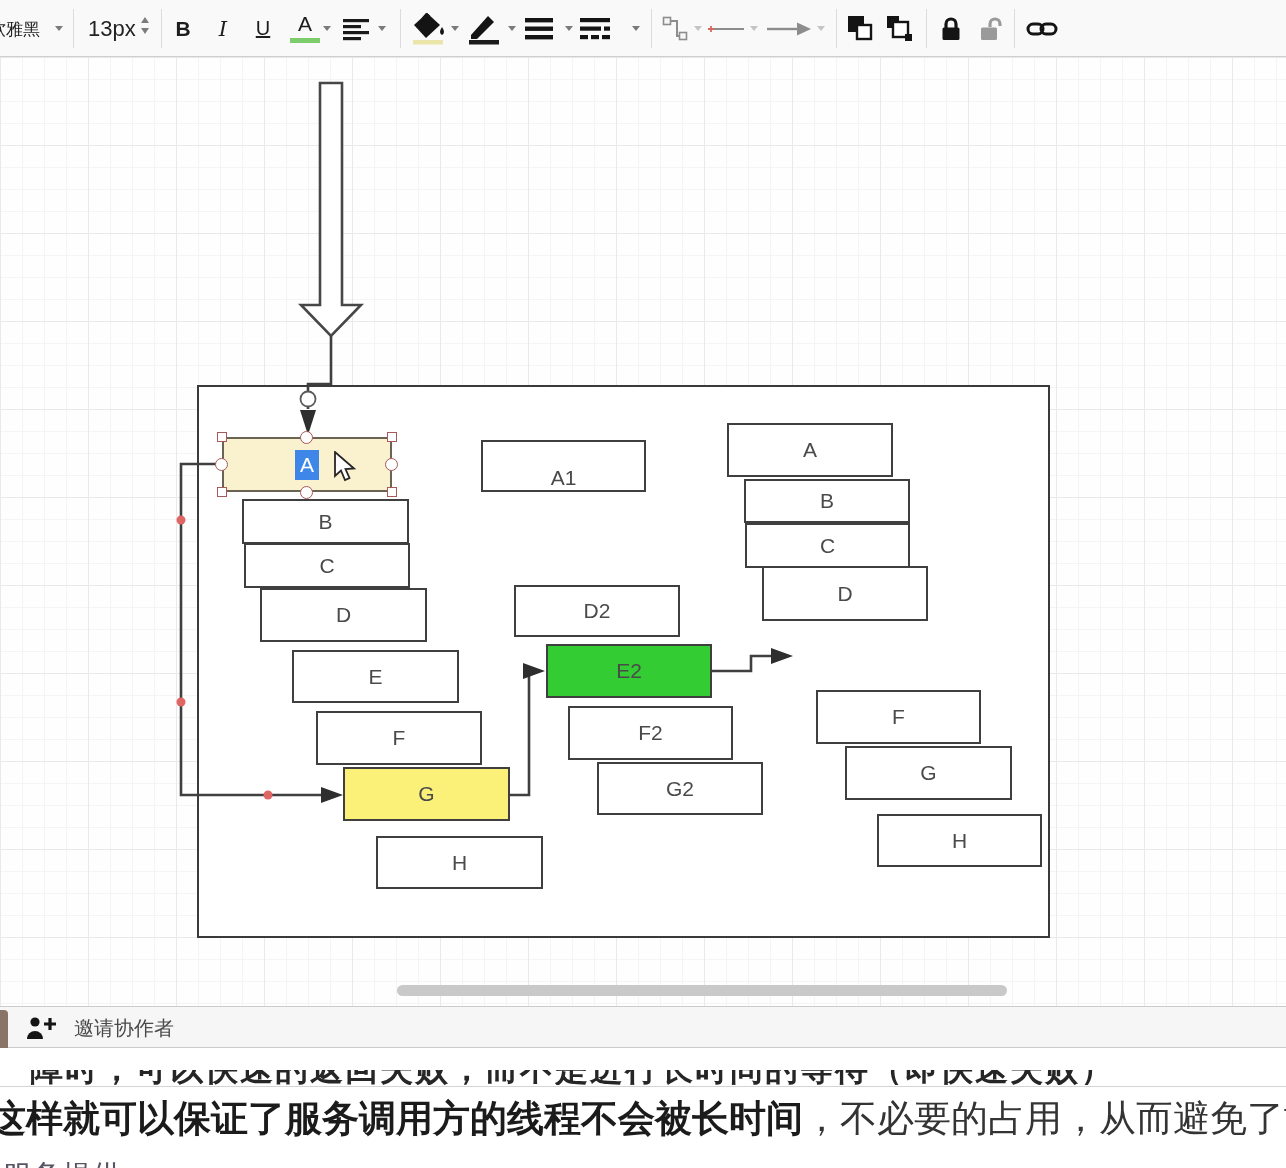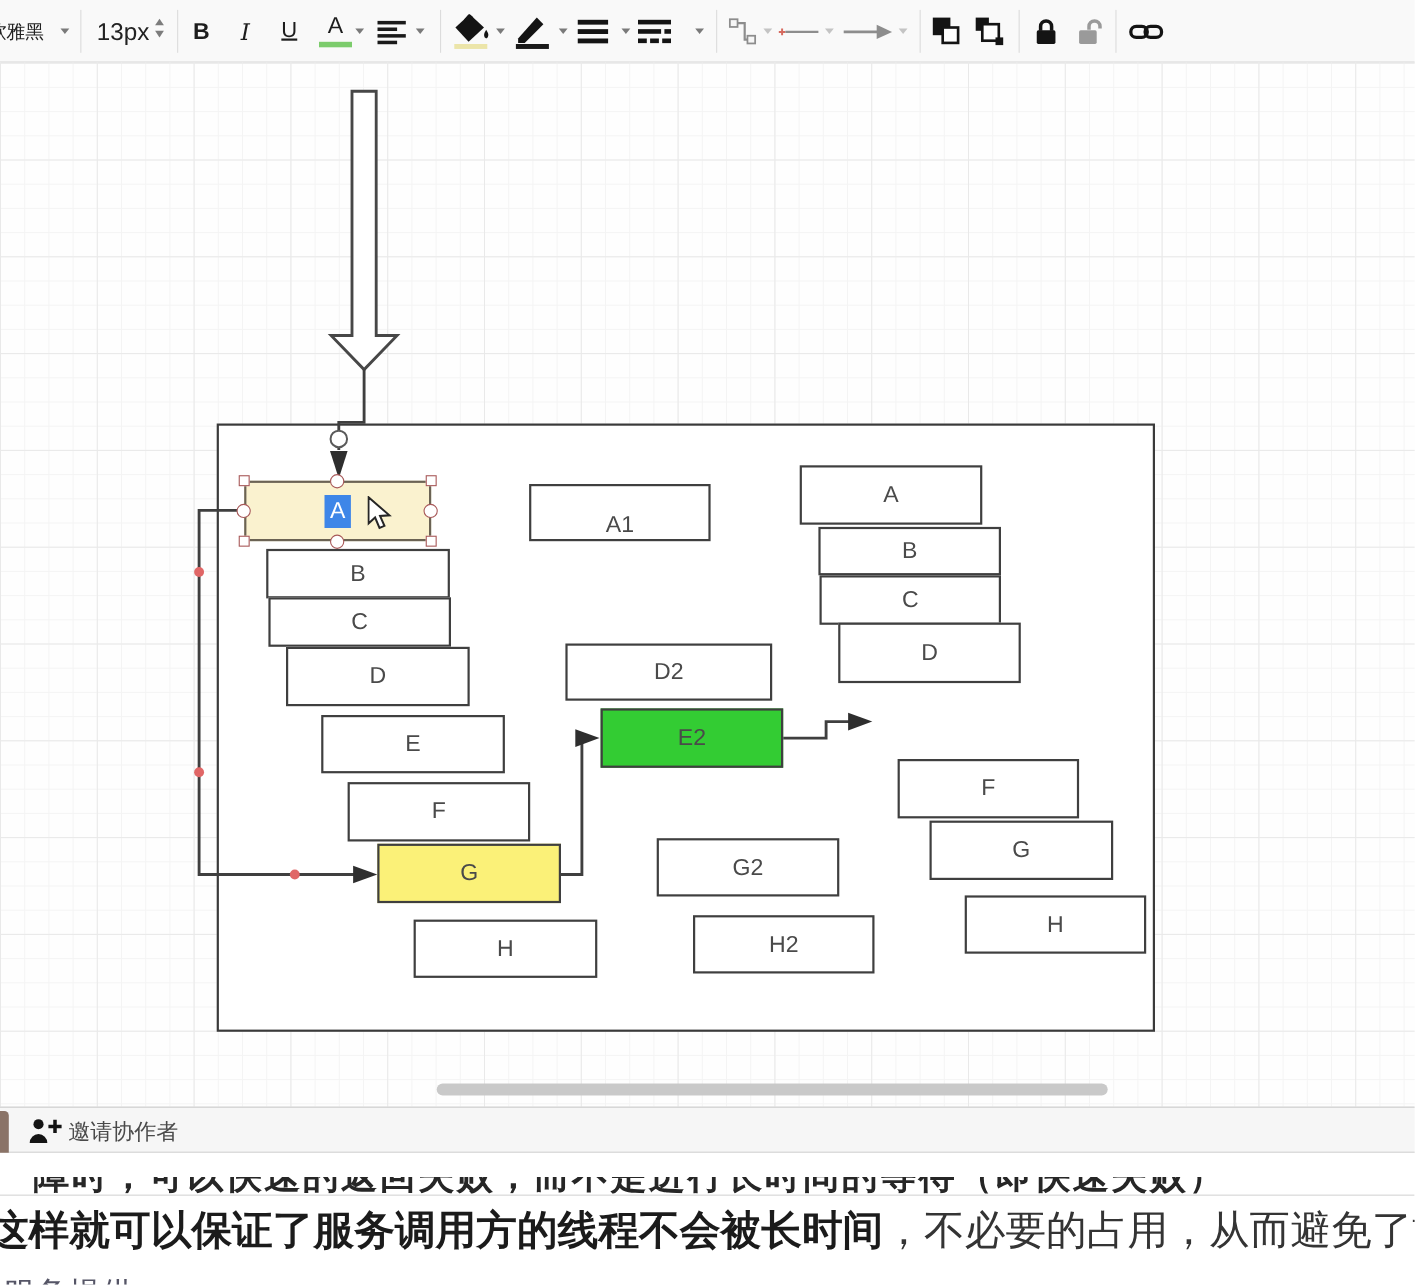--- a/index.html
+++ b/index.html
@@ -66,21 +66,21 @@
   .hscroll{
     position:absolute;left:397px;top:928px;width:610px;height:11px;border-radius:6px;
     background:#c9c9c9;z-index:200;
   }
   
   .collab-bar{
     position:absolute;left:0;top:1006px;width:1286px;height:42px;background:#f6f6f6;
     border-top:1px solid #cbcbcb;border-bottom:1px solid #cbcbcb;box-sizing:border-box;
   }
   .avatar-sliver{position:absolute;left:0;top:3px;width:8px;height:44px;background:#8a7367;border-radius:0 4px 4px 0;}
-  .invite-wrap{position:absolute;left:26px;top:0;height:42px;display:flex;align-items:center;gap:4px;}
+  .invite-wrap{position:absolute;left:26px;top:0;height:42px;display:flex;align-items:center;gap:16px;}
   .invite-label{font-size:20px;color:#4a4a4a;}
   
   .article{position:absolute;left:0;top:1048px;width:1286px;height:120px;background:#fff;overflow:hidden;}
   .art-clip-top{position:absolute;top:22px;left:30px;right:0;height:15px;overflow:hidden;}
   .art-clip-top span{display:block;font-size:33px;font-weight:700;color:#262626;margin-top:-23px;white-space:nowrap;letter-spacing:2px;}
   .art-divider{position:absolute;top:38px;left:0;width:100%;height:0;border-top:1.5px solid #d4d4d4;}
   .art-main{position:absolute;top:47px;left:-11px;white-space:nowrap;font-size:37px;line-height:47px;color:#343434;}
   .art-main .b{font-weight:700;color:#1b1b1b;}
   .art-clip-bottom{position:absolute;top:108px;left:2px;width:400px;height:12px;overflow:hidden;}
   .art-clip-bottom span{display:block;font-size:30px;color:#556;}
@@ -280,31 +280,31 @@
       </div>
       <div class="node" style="left: 343px; top: 710px; width: 167px; height: 54px; z-index: 16; background: rgb(251, 241, 120);">
         <span class="node-label">G</span>
       </div>
       <div class="node" style="left: 376px; top: 779px; width: 167px; height: 53px; z-index: 17;">
         <span class="node-label">H</span>
       </div>
       <div class="node" style="left: 481px; top: 383px; width: 165px; height: 52px; z-index: 18; align-items: flex-end;">
         <span class="node-label">A1</span>
       </div>
-      <div class="node" style="left: 514px; top: 528px; width: 188px; height: 52px; z-index: 21;">
+      <div class="node" style="left: 514px; top: 528px; width: 166px; height: 52px; z-index: 21;">
         <span class="node-label">D2</span>
       </div>
       <div class="node" style="left: 546px; top: 587px; width: 166px; height: 54px; z-index: 22; background: rgb(51, 204, 51);">
         <span class="node-label">E2</span>
       </div>
+      <div class="node" style="left: 568px; top: 649px; width: 165px; height: 54px; z-index: 23;">
+        <span class="node-label">F2</span>
+      </div>
       <div class="node" style="left: 597px; top: 705px; width: 166px; height: 53px; z-index: 24;">
         <span class="node-label">G2</span>
-      </div>
-      <div class="node" style="left: 630px; top: 775px; width: 165px; height: 53px; z-index: 25;">
-        <span class="node-label">H2</span>
       </div>
       <div class="node" style="left: 727px; top: 366px; width: 166px; height: 54px; z-index: 26;">
         <span class="node-label">A</span>
       </div>
       <div class="node" style="left: 744px; top: 422px; width: 166px; height: 44px; z-index: 27;">
         <span class="node-label">B</span>
       </div>
       <div class="node" style="left: 745px; top: 466px; width: 165px; height: 45px; z-index: 28;">
         <span class="node-label">C</span>
       </div>

